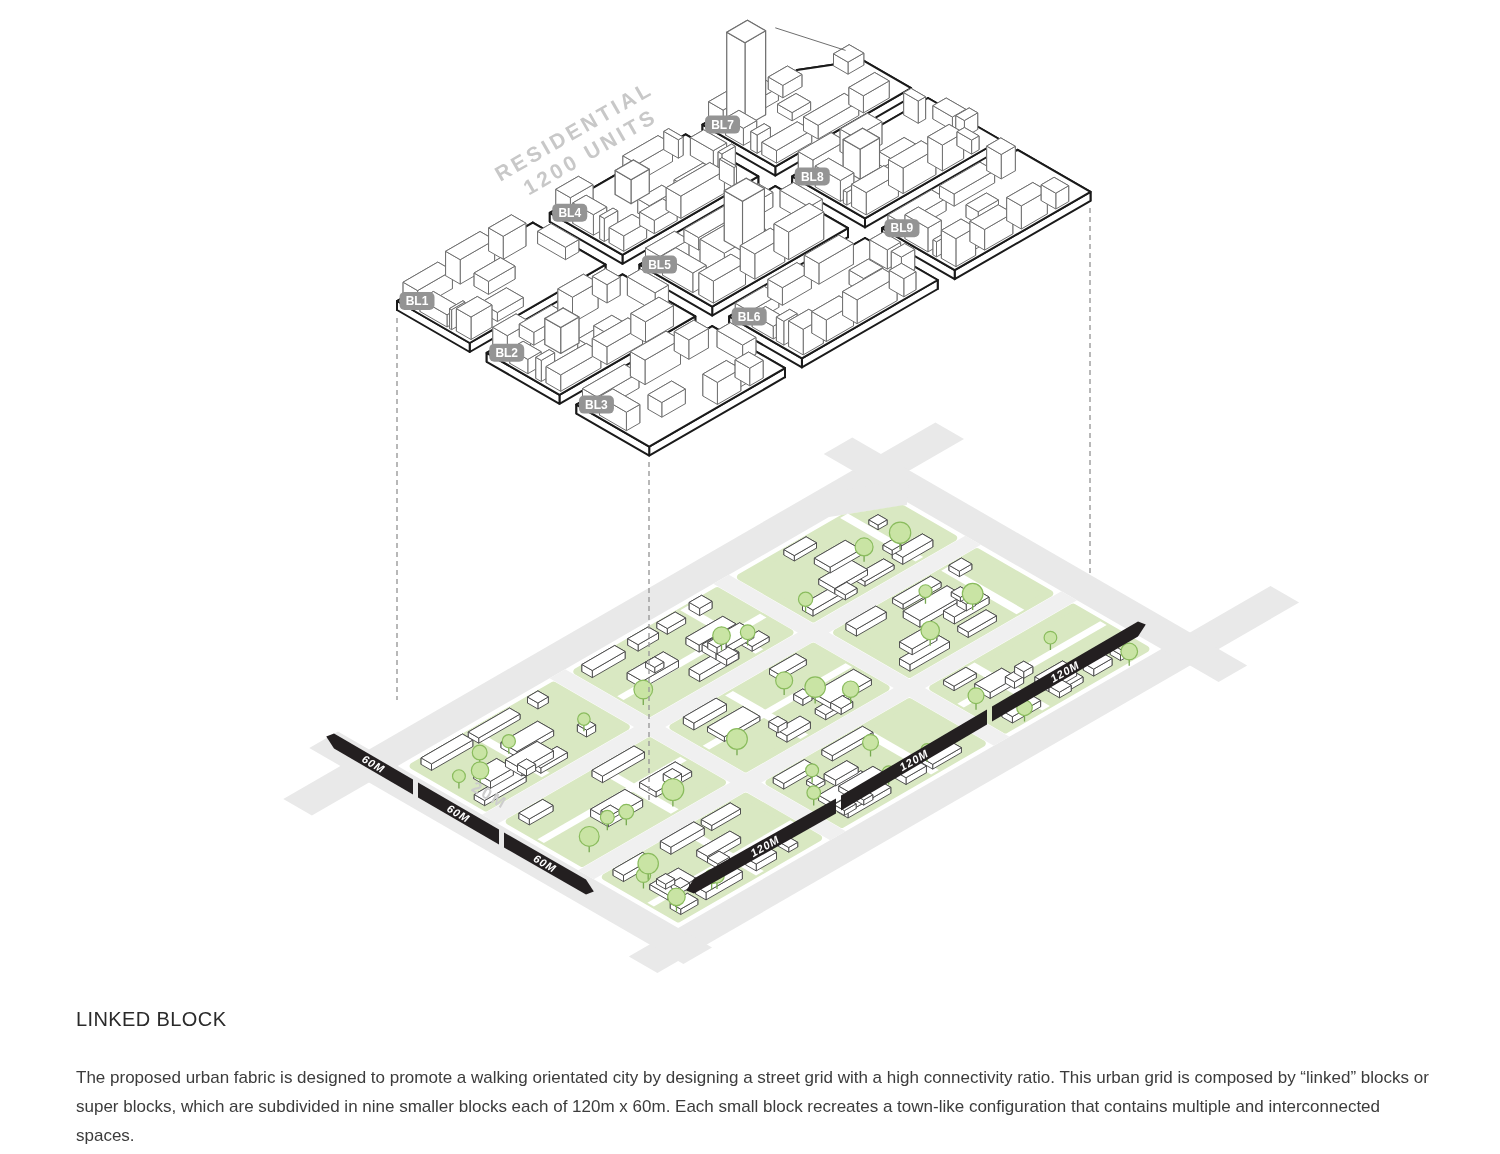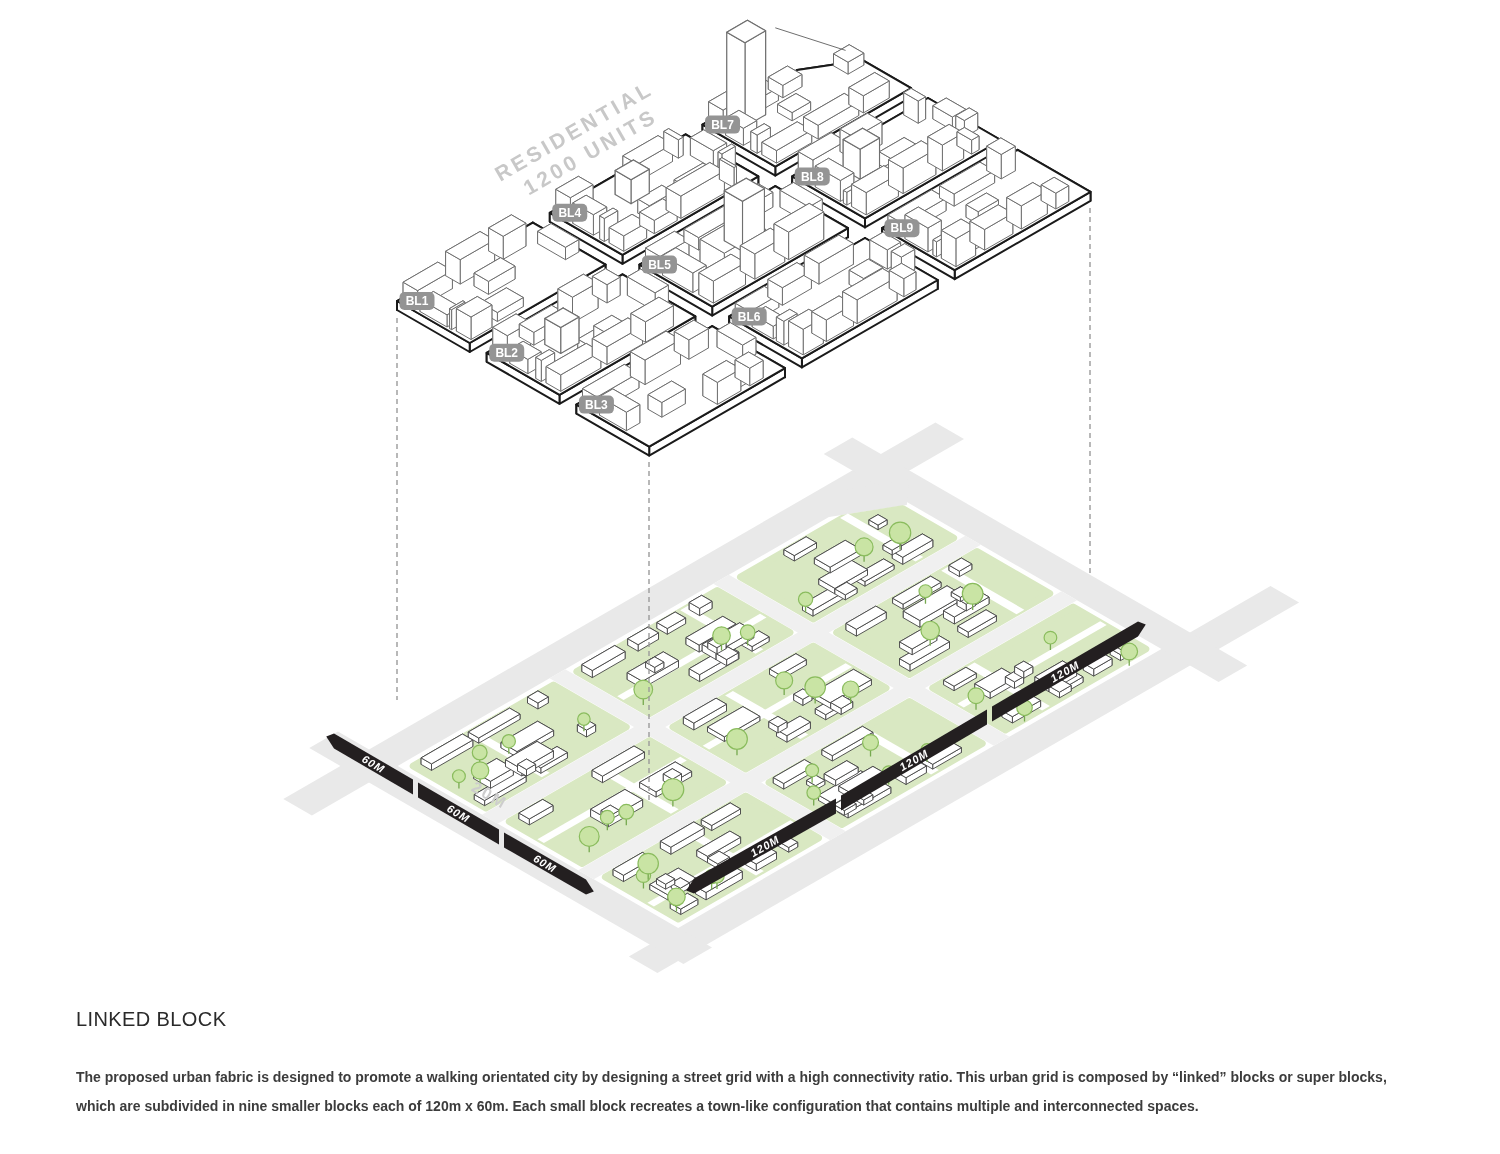--- a/index.html
+++ b/index.html
@@ -1,21 +1,21 @@
 <!DOCTYPE html>
 <html><head>
 <meta charset="utf-8">
 <style>
   html,body{margin:0;padding:0;background:#fff;}
   .canvas{position:relative;width:1500px;height:1154px;background:#fff;overflow:hidden;
           font-family:"Liberation Sans",sans-serif;}
   #diagram{position:absolute;left:0;top:0;}
   .caption{position:absolute;left:76px;top:974px;width:1354px;margin-top:34px;}
   .caption-title{margin:0 0 32px 0;font-size:20px;font-weight:400;letter-spacing:.4px;color:#2a2a2a;}
-  .caption-body{margin:0;font-size:14px;line-height:29px;color:#3c3c3c;font-weight:700;}
+  .caption-body{margin:0;font-size:17px;line-height:29px;color:#3c3c3c;font-weight:400;}
   svg text{font-family:"Liberation Sans",sans-serif;}
 </style>
 </head>
 <body>
 
 <div class="canvas">
   <svg id="diagram" width="1500" height="1154" viewBox="0 0 1500 1154">
       <g>
         <polygon points="283.3,799.0 935.4,422.5 964.0,439.0 311.9,815.5" fill="#e9e9e9"></polygon>
         <polygon points="628.8,956.5 1270.5,586.0 1299.1,602.5 657.4,973.0" fill="#e9e9e9"></polygon>

